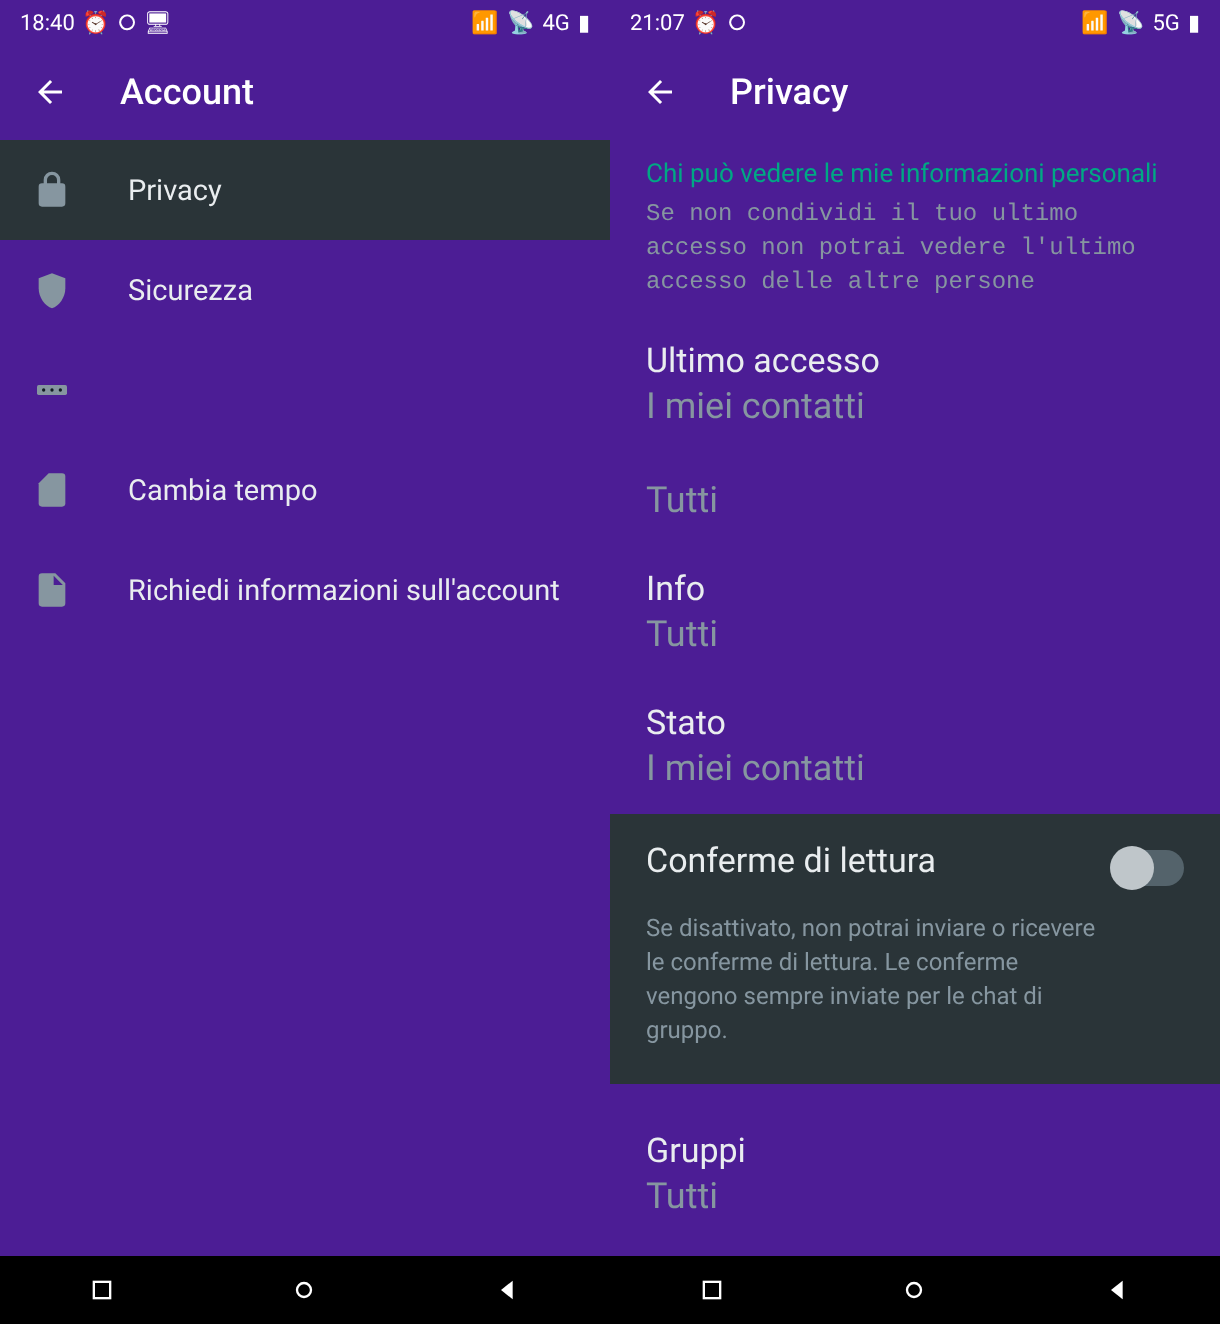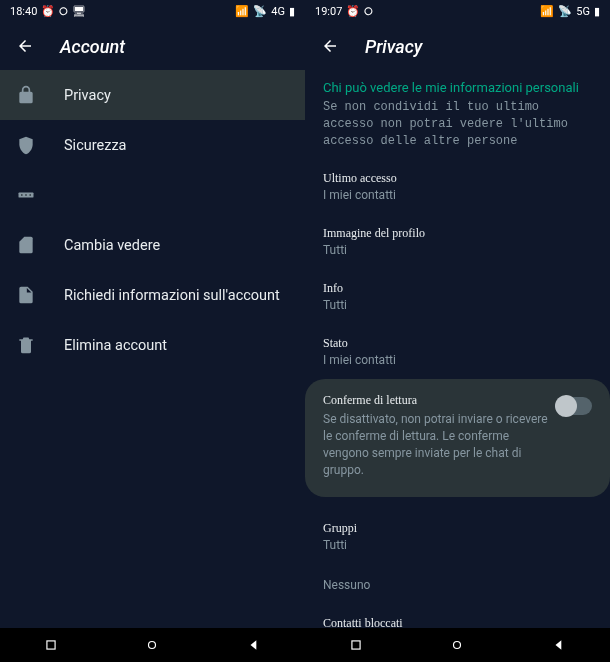--- a/index.html
+++ b/index.html
@@ -8,21 +8,21 @@
       height: 662px;
       background: #000;
       display: flex;
       font-family: Roboto, -apple-system, sans-serif;
       color: #e8e8e8;
       overflow: hidden;
     }
     .phone {
       width: 305px;
       height: 662px;
-      background: #0f172a;
+      background: #4c1d95;
       display: flex;
       flex-direction: column;
       position: relative;
     }
     .status-bar {
       height: 22px;
       display: flex;
       justify-content: space-between;
       align-items: center;
       padding: 0 10px;
@@ -33,21 +33,20 @@
       display: flex;
       align-items: center;
       gap: 4px;
     }
     .app-bar {
       height: 48px;
       display: flex;
       align-items: center;
       padding: 0 16px;
       gap: 26px;
-      font-style: italic;
     }
     .back-arrow { width: 18px; height: 18px; }
     .app-title {
       font-size: 18px;
       font-weight: 500;
       color: #fff;
     }
     .menu-item {
       display: flex;
       align-items: center;
@@ -75,37 +74,35 @@
     }
     .setting-item {
       padding: 12px 18px;
     }
     .setting-item.highlighted {
       background: #2a3438;
       padding: 14px 18px 18px;
       display: flex;
       align-items: flex-start;
       gap: 10px;
-      border-radius: 20px;
     }
     .setting-title {
-      font-size: 12px;
+      font-size: 17px;
       color: #e9edef;
-      font-family: Liberation Serif, serif;
     }
     .setting-value {
-      font-size: 12px;
+      font-size: 18px;
       color: #8696a0;
       margin-top: 2px;
     }
     .setting-desc {
       font-size: 12px;
       color: #8696a0;
       line-height: 1.4;
-      margin-top: 3px;
+      margin-top: 15px;
     }
     .setting-body { flex: 1; }
     .switch {
       width: 34px;
       height: 18px;
       background: #54636b;
       border-radius: 10px;
       position: relative;
       margin-top: 4px;
       flex-shrink: 0;
@@ -176,52 +173,46 @@
           <rect x="3" y="9" width="18" height="6" rx="1"></rect>
           <circle cx="7" cy="12" r="1" fill="#121b22"></circle>
           <circle cx="12" cy="12" r="1" fill="#121b22"></circle>
           <circle cx="17" cy="12" r="1" fill="#121b22"></circle>
         </svg>
     </div>
     <div class="menu-item">
       <svg class="menu-icon" viewBox="0 0 24 24">
           <path d="M18 2h-8L4 8v12a2 2 0 002 2h12a2 2 0 002-2V4a2 2 0 00-2-2z"></path>
         </svg>
-      <span class="menu-label">Cambia vedere</span>
+      <span class="menu-label">Cambia tempo</span>
     </div>
     <div class="menu-item">
       <svg class="menu-icon" viewBox="0 0 24 24">
           <path d="M14 2H6a2 2 0 00-2 2v16a2 2 0 002 2h12a2 2 0 002-2V8l-6-6zM13 9V3.5L18.5 9H13z"></path>
         </svg>
       <span class="menu-label">Richiedi informazioni sull'account</span>
-    </div>
-    <div class="menu-item">
-      <svg class="menu-icon" viewBox="0 0 24 24">
-          <path d="M6 7h12v13a2 2 0 01-2 2H8a2 2 0 01-2-2V7zm3-4h6l1 2h4v2H4V5h4l1-2z"></path>
-        </svg>
-      <span class="menu-label">Elimina account</span>
     </div>
   </div>
   <div class="nav-bar">
     <svg class="nav-icon" viewBox="0 0 24 24">
         <rect x="5" y="5" width="14" height="14" fill="none" stroke="#fff" stroke-width="2"></rect>
       </svg>
     <svg class="nav-icon" viewBox="0 0 24 24">
         <circle cx="12" cy="12" r="6" fill="none" stroke="#fff" stroke-width="2"></circle>
       </svg>
     <svg class="nav-icon" viewBox="0 0 24 24">
         <path d="M16 4l-10 8 10 8z"></path>
       </svg>
   </div>
 </div>
 
 <div class="phone">
   <div class="status-bar">
     <div class="status-left">
-      <span>19:07</span>
+      <span>21:07</span>
       <span>⏰</span>
       <span>⭘</span>
     </div>
     <div class="status-right">
       <span>📶</span>
       <span>📡</span>
       <span>5G</span>
       <span>▮</span>
     </div>
   </div>
@@ -233,21 +224,20 @@
   </div>
   <div class="content">
     <div class="section-header">Chi può vedere le mie informazioni personali</div>
     <div class="section-subtext">Se non condividi il tuo ultimo accesso non potrai vedere l'ultimo accesso delle altre persone</div>
 
     <div class="setting-item">
       <div class="setting-title">Ultimo accesso</div>
       <div class="setting-value">I miei contatti</div>
     </div>
     <div class="setting-item">
-      <div class="setting-title">Immagine del profilo</div>
       <div class="setting-value">Tutti</div>
     </div>
     <div class="setting-item">
       <div class="setting-title">Info</div>
       <div class="setting-value">Tutti</div>
     </div>
     <div class="setting-item">
       <div class="setting-title">Stato</div>
       <div class="setting-value">I miei contatti</div>
     </div>

